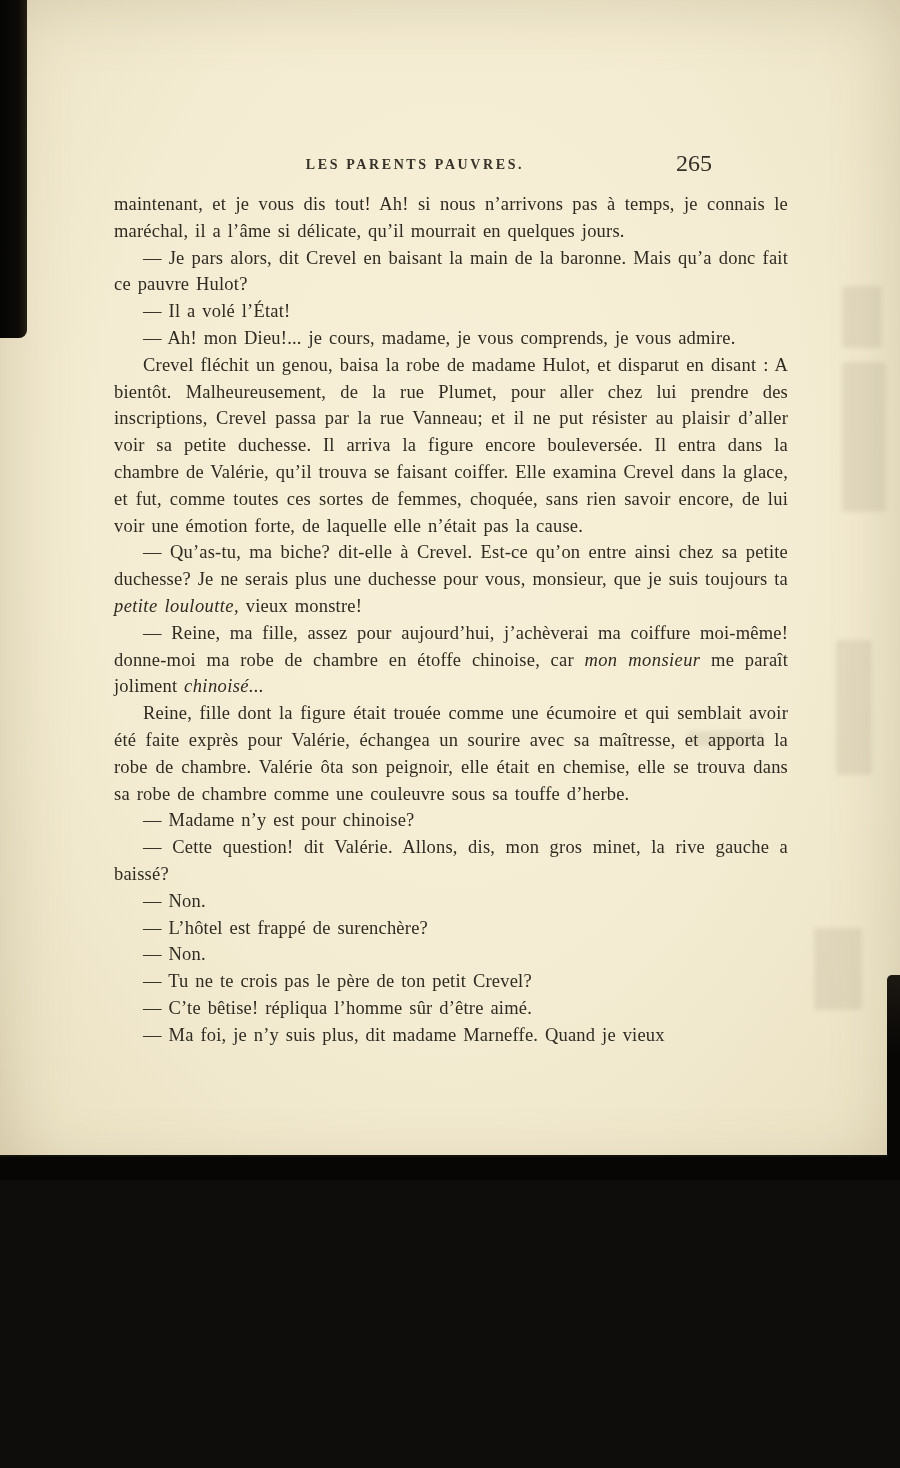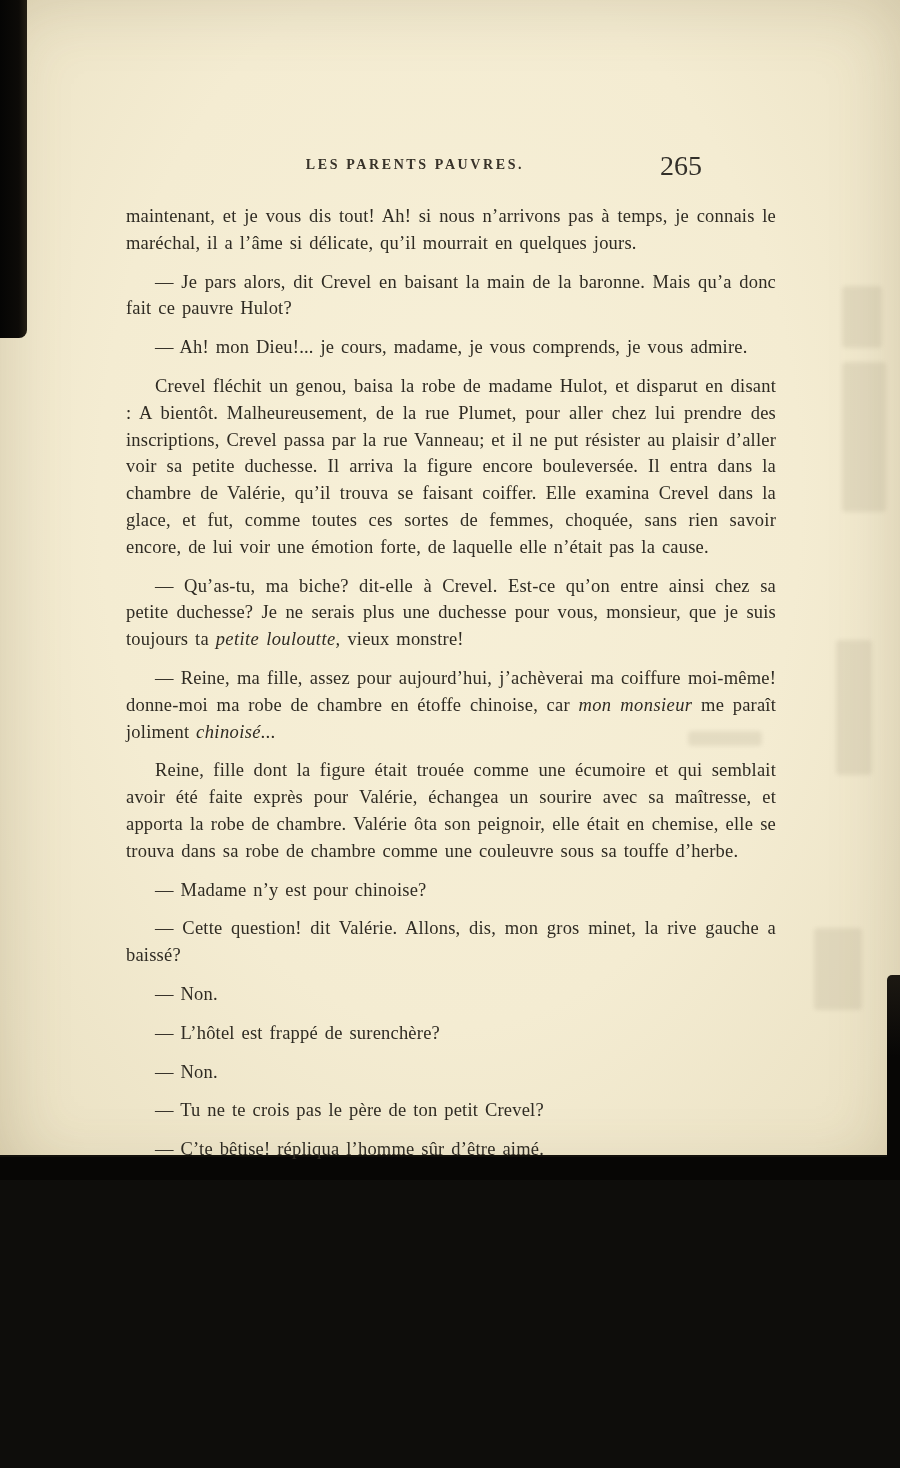--- a/index.html
+++ b/index.html
@@ -66,36 +66,36 @@
     transform: translateX(calc(-50% - 36px));
     font-size: 14px;
     font-weight: 700;
     letter-spacing: 2.6px;
     color: #38332a;
     white-space: nowrap;
   }
   .page-number {
     position: absolute;
     top: 0;
-    right: 86px;
-    font-size: 28px;
+    right: 76px;
+    font-size: 24px;
     color: #33302a;
     margin-left: 18px;
   }
   .body-text {
     font-size: 18.5px;
     line-height: 26.8px;
     text-align: justify;
     word-spacing: 2px;
     letter-spacing: 0.2px;
     hyphens: auto;
     -webkit-hyphens: auto;
   }
   .body-text p.para {
-    margin: 12px;
+    margin: 0;
     text-indent: 0;
   }
   .body-text p.para.indent {
     text-indent: 29px;
   }
   .body-text em {
     font-style: italic;
     letter-spacing: 0.4px;
   }
 </style>
@@ -115,20 +115,21 @@
 
   <div class="page-content">
     <header class="running-head">
       <span class="head-title">LES PARENTS PAUVRES.</span>
       <span class="page-number">265</span>
     </header>
 
     <main class="body-text">
         <p class="para"><span>maintenant, et je vous dis tout! Ah! si nous n’arrivons pas à temps, je connais le maréchal, il a l’âme si délicate, qu’il mourrait en quelques jours.</span></p>
         <p class="para indent"><span>— Je pars alors, dit Crevel en baisant la main de la baronne. Mais qu’a donc fait ce pauvre Hulot?</span></p>
+        <p class="para indent"><span>— Il a volé l’État!</span></p>
         <p class="para indent"><span>— Ah! mon Dieu!... je cours, madame, je vous comprends, je vous admire.</span></p>
         <p class="para indent"><span>Crevel fléchit un genou, baisa la robe de madame Hulot, et disparut en disant : A bientôt. Malheureusement, de la rue Plumet, pour aller chez lui prendre des inscriptions, Crevel passa par la rue Vanneau; et il ne put résister au plaisir d’aller voir sa petite duchesse. Il arriva la figure encore bouleversée. Il entra dans la chambre de Valérie, qu’il trouva se faisant coiffer. Elle examina Crevel dans la glace, et fut, comme toutes ces sortes de femmes, choquée, sans rien savoir encore, de lui voir une émotion forte, de laquelle elle n’était pas la cause.</span></p>
         <p class="para indent"><span>— Qu’as-tu, ma biche? dit-elle à Crevel. Est-ce qu’on entre ainsi chez sa petite duchesse? Je ne serais plus une duchesse pour vous, monsieur, que je suis toujours ta </span><em>petite louloutte,</em><span> vieux monstre!</span></p>
         <p class="para indent"><span>— Reine, ma fille, assez pour aujourd’hui, j’achèverai ma coiffure moi-même! donne-moi ma robe de chambre en étoffe chinoise, car </span><em>mon monsieur</em><span> me paraît joliment </span><em>chinoisé...</em></p>
         <p class="para indent"><span>Reine, fille dont la figure était trouée comme une écumoire et qui semblait avoir été faite exprès pour Valérie, échangea un sourire avec sa maîtresse, et apporta la robe de chambre. Valérie ôta son peignoir, elle était en chemise, elle se trouva dans sa robe de chambre comme une couleuvre sous sa touffe d’herbe.</span></p>
         <p class="para indent"><span>— Madame n’y est pour chinoise?</span></p>
         <p class="para indent"><span>— Cette question! dit Valérie. Allons, dis, mon gros minet, la rive gauche a baissé?</span></p>
         <p class="para indent"><span>— Non.</span></p>
         <p class="para indent"><span>— L’hôtel est frappé de surenchère?</span></p>
         <p class="para indent"><span>— Non.</span></p>

